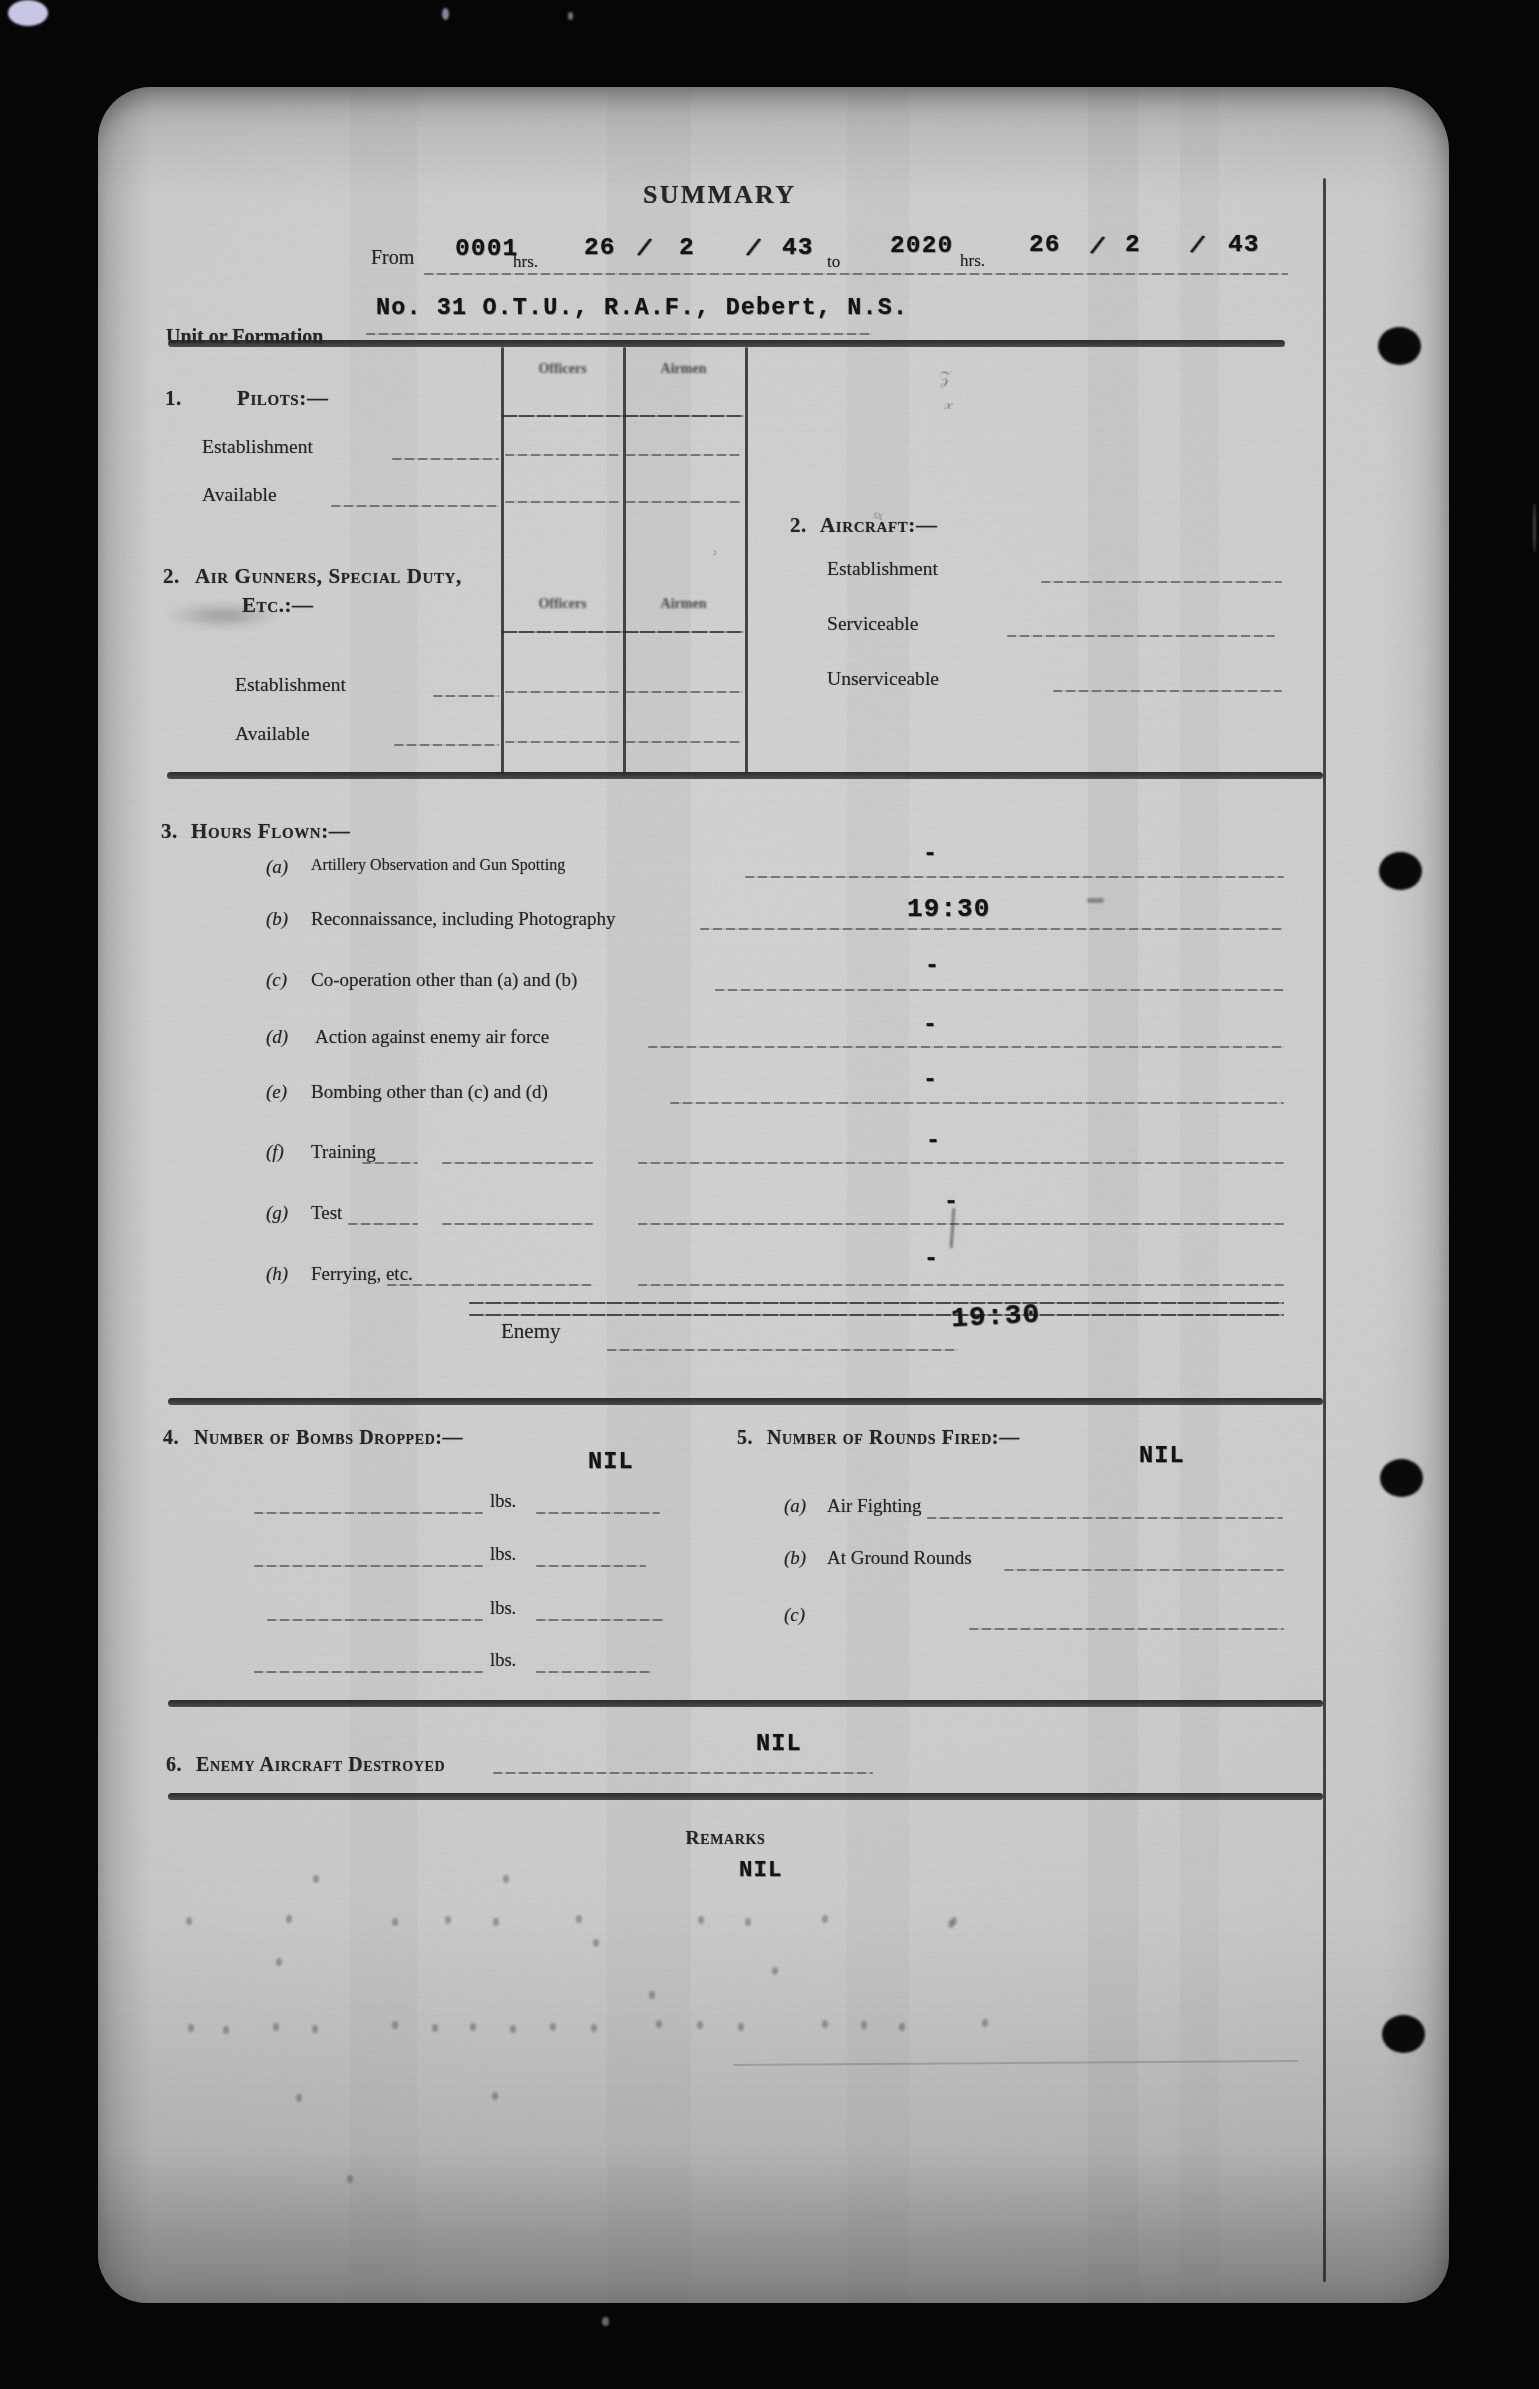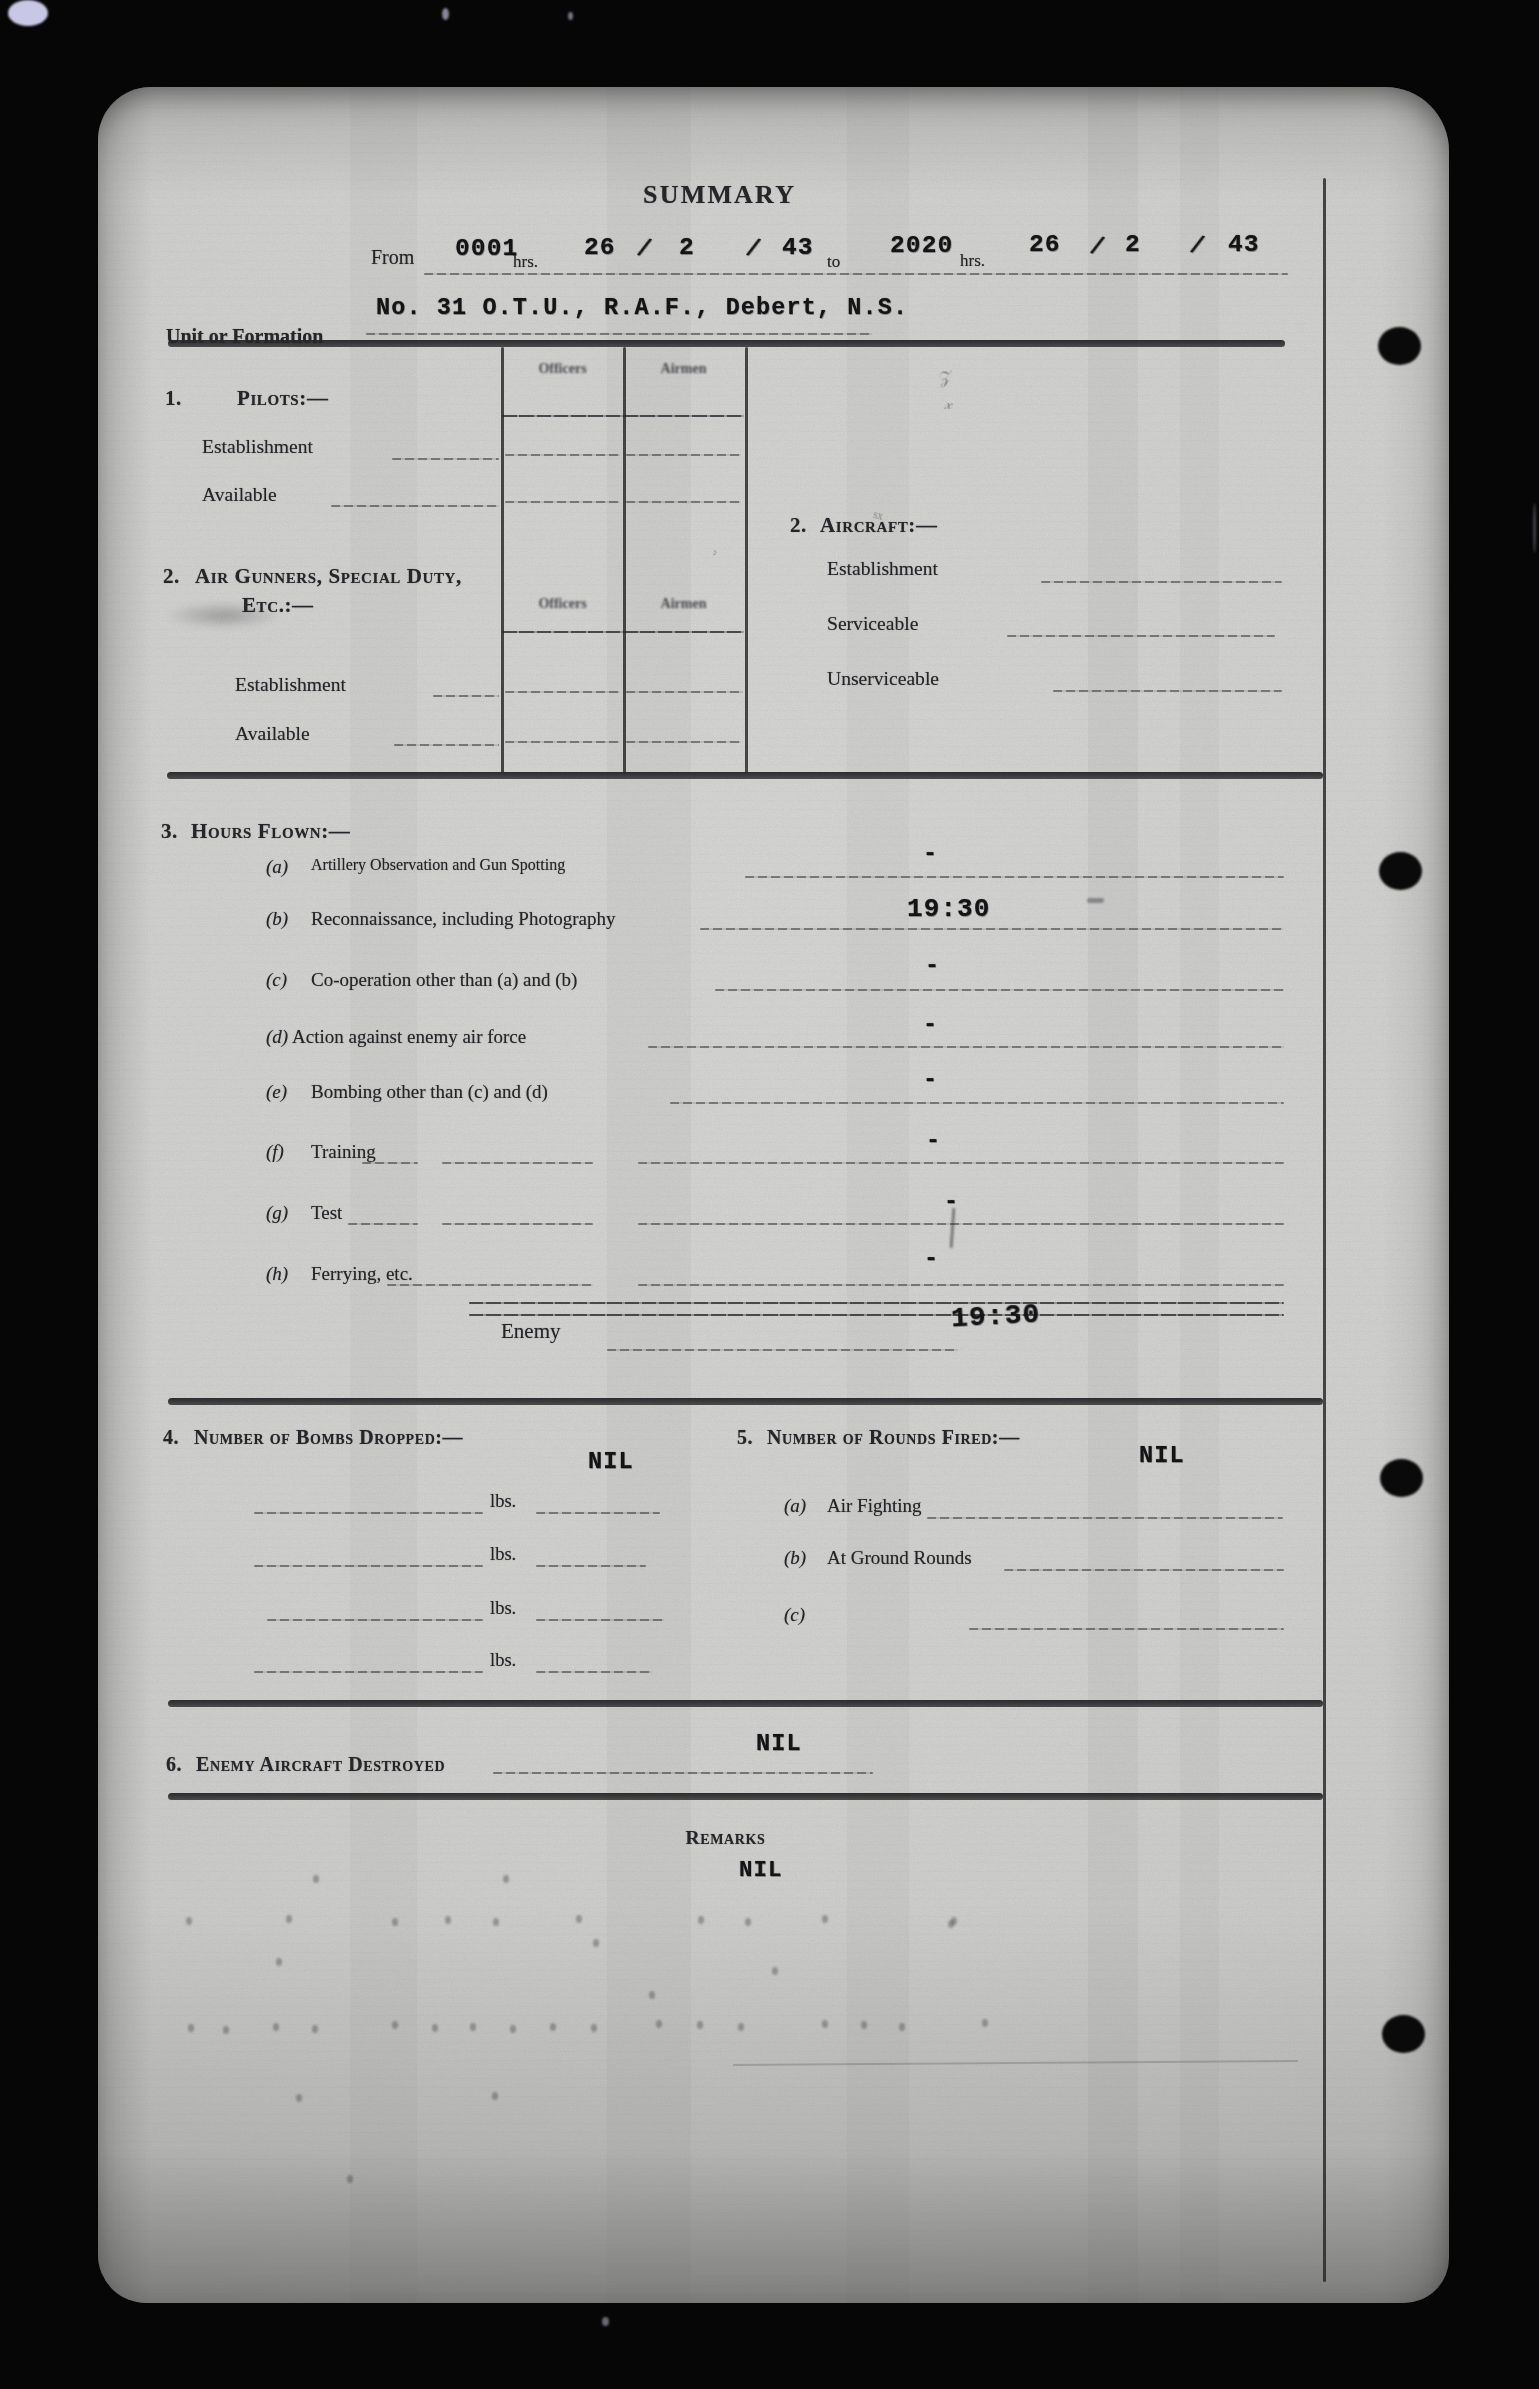--- a/index.html
+++ b/index.html
@@ -170,21 +170,21 @@
 <div class="lbl" style="left:311px;top:909px;font-size:19px;">Reconnaissance, including Photography</div>
 <div class="dline" style="left:700px;top:928px;width:583px;"></div>
 <div class="typed" style="left:907px;top:896px;font-size:26px;">19:30</div>
 
 <div class="lbl it" style="left:266px;top:970px;font-size:19px;">(c)</div>
 <div class="lbl" style="left:311px;top:970px;font-size:19px;">Co-operation other than (a) and (b)</div>
 <div class="dline" style="left:715px;top:989px;width:569px;"></div>
 <div class="typed" style="left:925px;top:954px;font-size:23.5px;">-</div>
 
 <div class="lbl it" style="left:266px;top:1027px;font-size:19px;">(d)</div>
-<div class="lbl" style="left:292px;top:1027px;font-size:19px;">Action against enemy air force</div>
+<div class="lbl" style="left:315px;top:1027px;font-size:19px;">Action against enemy air force</div>
 <div class="dline" style="left:648px;top:1046px;width:636px;"></div>
 <div class="typed" style="left:923px;top:1013px;font-size:23.5px;">-</div>
 
 <div class="lbl it" style="left:266px;top:1082px;font-size:19px;">(e)</div>
 <div class="lbl" style="left:311px;top:1082px;font-size:19px;">Bombing other than (c) and (d)</div>
 <div class="dline" style="left:670px;top:1102px;width:614px;"></div>
 <div class="typed" style="left:923px;top:1068px;font-size:23.5px;">-</div>
 
 <div class="lbl it" style="left:266px;top:1142px;font-size:19px;">(f)</div>
 <div class="lbl" style="left:311px;top:1142px;font-size:19px;">Training</div>

